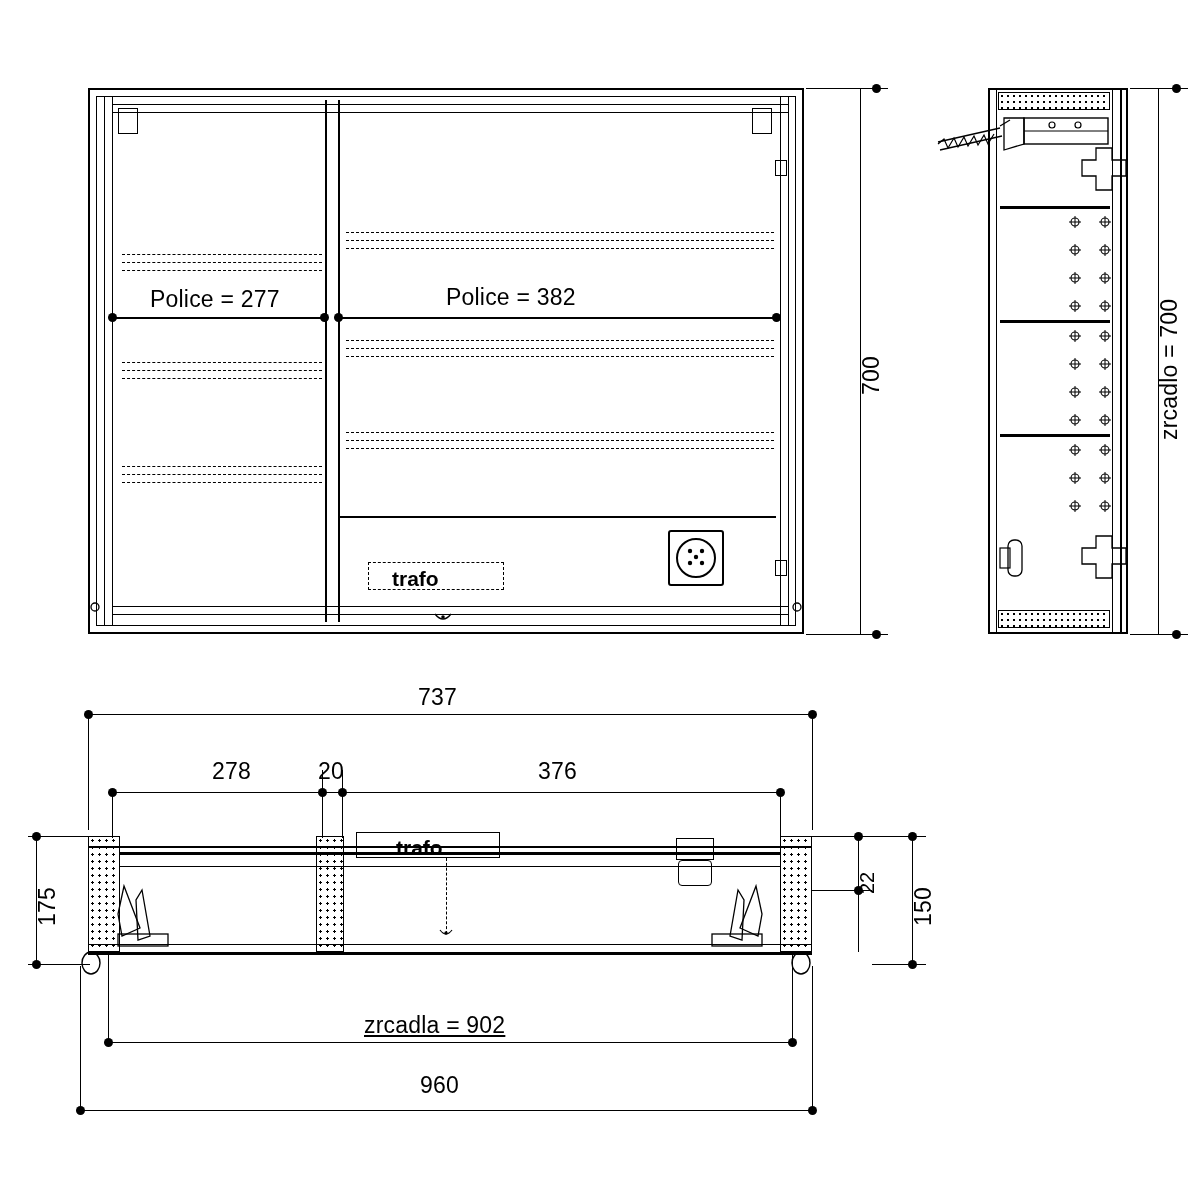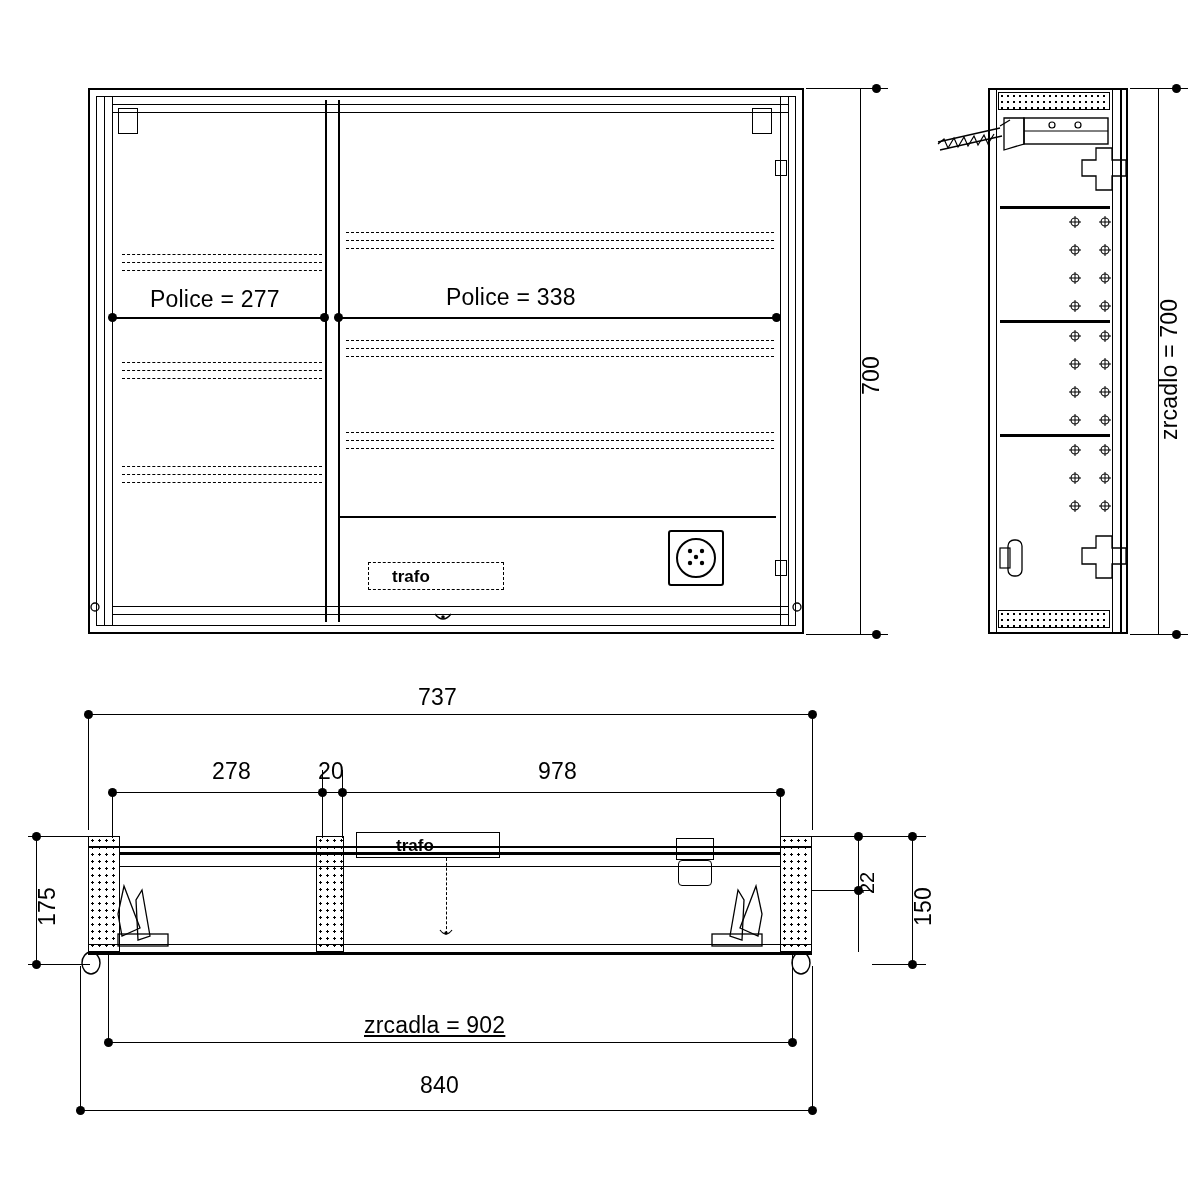--- a/index.html
+++ b/index.html
@@ -56,21 +56,21 @@
     white-space: nowrap;
     letter-spacing: 0.2px;
   }
   .lbl-sm {
     position: absolute;
     font-size: 20px;
     white-space: nowrap;
   }
   .lbl-b {
     position: absolute;
-    font-size: 17px;
+    font-size: 21px;
     font-weight: bold;
     white-space: nowrap;
   }
   .rot {
     transform-origin: 0 0;
     transform: rotate(-90deg);
   }
   .dot {
     position: absolute;
     width: 9px;
@@ -163,21 +163,21 @@
 
     <div class="ln h2" style="left:112px; top:317px; width:214px;"></div>
     <div class="dot" style="left:108px; top:313px;"></div>
     <div class="dot" style="left:320px; top:313px;"></div>
 
     <div class="ln h2" style="left:338px; top:317px; width:440px;"></div>
     <div class="dot" style="left:334px; top:313px;"></div>
     <div class="dot" style="left:772px; top:313px;"></div>
 
     <div class="lbl" style="left:150px; top:286px;">Police = 277</div>
-    <div class="lbl" style="left:446px; top:284px;">Police = 338</div>
+    <div class="lbl" style="left:446px; top:284px;">Police = 382</div>
 
     <div class="dashbox" style="left:368px; top:562px; width:136px; height:28px;"></div>
     <div class="lbl-b" style="left:392px; top:567px;">trafo</div>
 
     <div class="box2" style="left:668px; top:530px; width:56px; height:56px; border-radius:3px;"></div>
     <svg class="overlay">
       <circle cx="696" cy="558" r="19" stroke="#000" stroke-width="2" fill="none"></circle>
       <circle cx="690" cy="551" r="2.2" fill="#000"></circle>
       <circle cx="702" cy="551" r="2.2" fill="#000"></circle>
       <circle cx="690" cy="563" r="2.2" fill="#000"></circle>
@@ -368,35 +368,35 @@
     <div class="ln v1" style="left:112px; top:792px; height:46px;"></div>
     <div class="ln v1" style="left:322px; top:770px; height:68px;"></div>
     <div class="ln v1" style="left:342px; top:770px; height:68px;"></div>
     <div class="ln v1" style="left:780px; top:792px; height:46px;"></div>
     <div class="dot" style="left:108px; top:788px;"></div>
     <div class="dot" style="left:318px; top:788px;"></div>
     <div class="dot" style="left:338px; top:788px;"></div>
     <div class="dot" style="left:776px; top:788px;"></div>
     <div class="lbl" style="left:212px; top:758px;">278</div>
     <div class="lbl" style="left:318px; top:758px;">20</div>
-    <div class="lbl" style="left:538px; top:758px;">978</div>
+    <div class="lbl" style="left:538px; top:758px;">376</div>
 
     <div class="ln h1" style="left:108px; top:1042px; width:684px;"></div>
     <div class="ln v1" style="left:108px; top:952px; height:92px;"></div>
     <div class="ln v1" style="left:792px; top:952px; height:92px;"></div>
     <div class="dot" style="left:104px; top:1038px;"></div>
     <div class="dot" style="left:788px; top:1038px;"></div>
     <div class="lbl" style="left:364px; top:1012px;text-decoration:underline;">zrcadla = 902</div>
 
     <div class="ln h1" style="left:80px; top:1110px; width:732px;"></div>
     <div class="ln v1" style="left:80px; top:966px; height:148px;"></div>
     <div class="ln v1" style="left:812px; top:966px; height:148px;"></div>
     <div class="dot" style="left:76px; top:1106px;"></div>
     <div class="dot" style="left:808px; top:1106px;"></div>
-    <div class="lbl" style="left:420px; top:1072px;">840</div>
+    <div class="lbl" style="left:420px; top:1072px;">960</div>
 
     <div class="ln v1" style="left:36px; top:836px; height:128px;"></div>
     <div class="ln h1" style="left:28px; top:836px; width:60px;"></div>
     <div class="ln h1" style="left:28px; top:964px; width:62px;"></div>
     <div class="dot" style="left:32px; top:832px;"></div>
     <div class="dot" style="left:32px; top:960px;"></div>
     <div class="lbl rot" style="left:34px; top:926px;">175</div>
 
     <div class="ln v1" style="left:858px; top:836px; height:116px;"></div>
     <div class="ln h1" style="left:812px; top:836px; width:60px;"></div>

